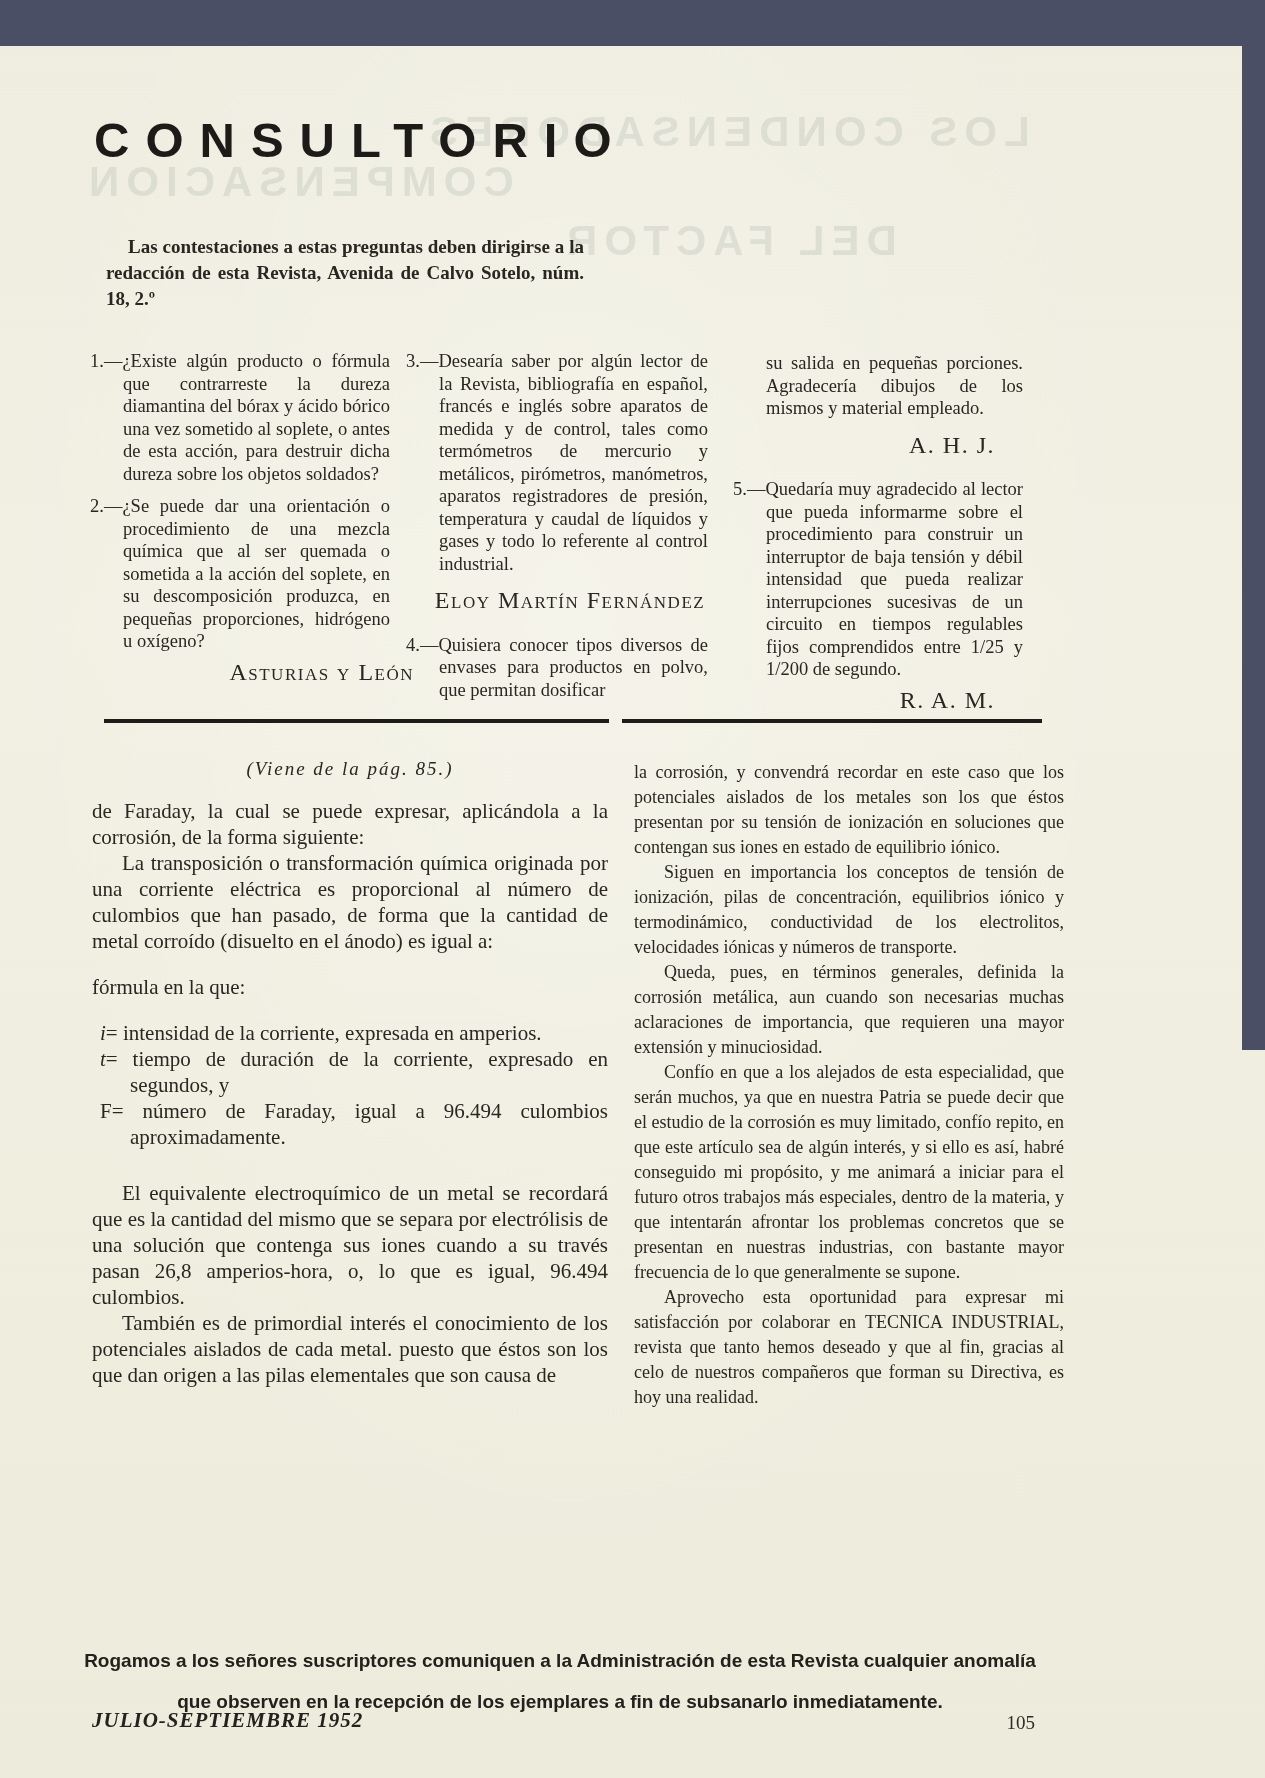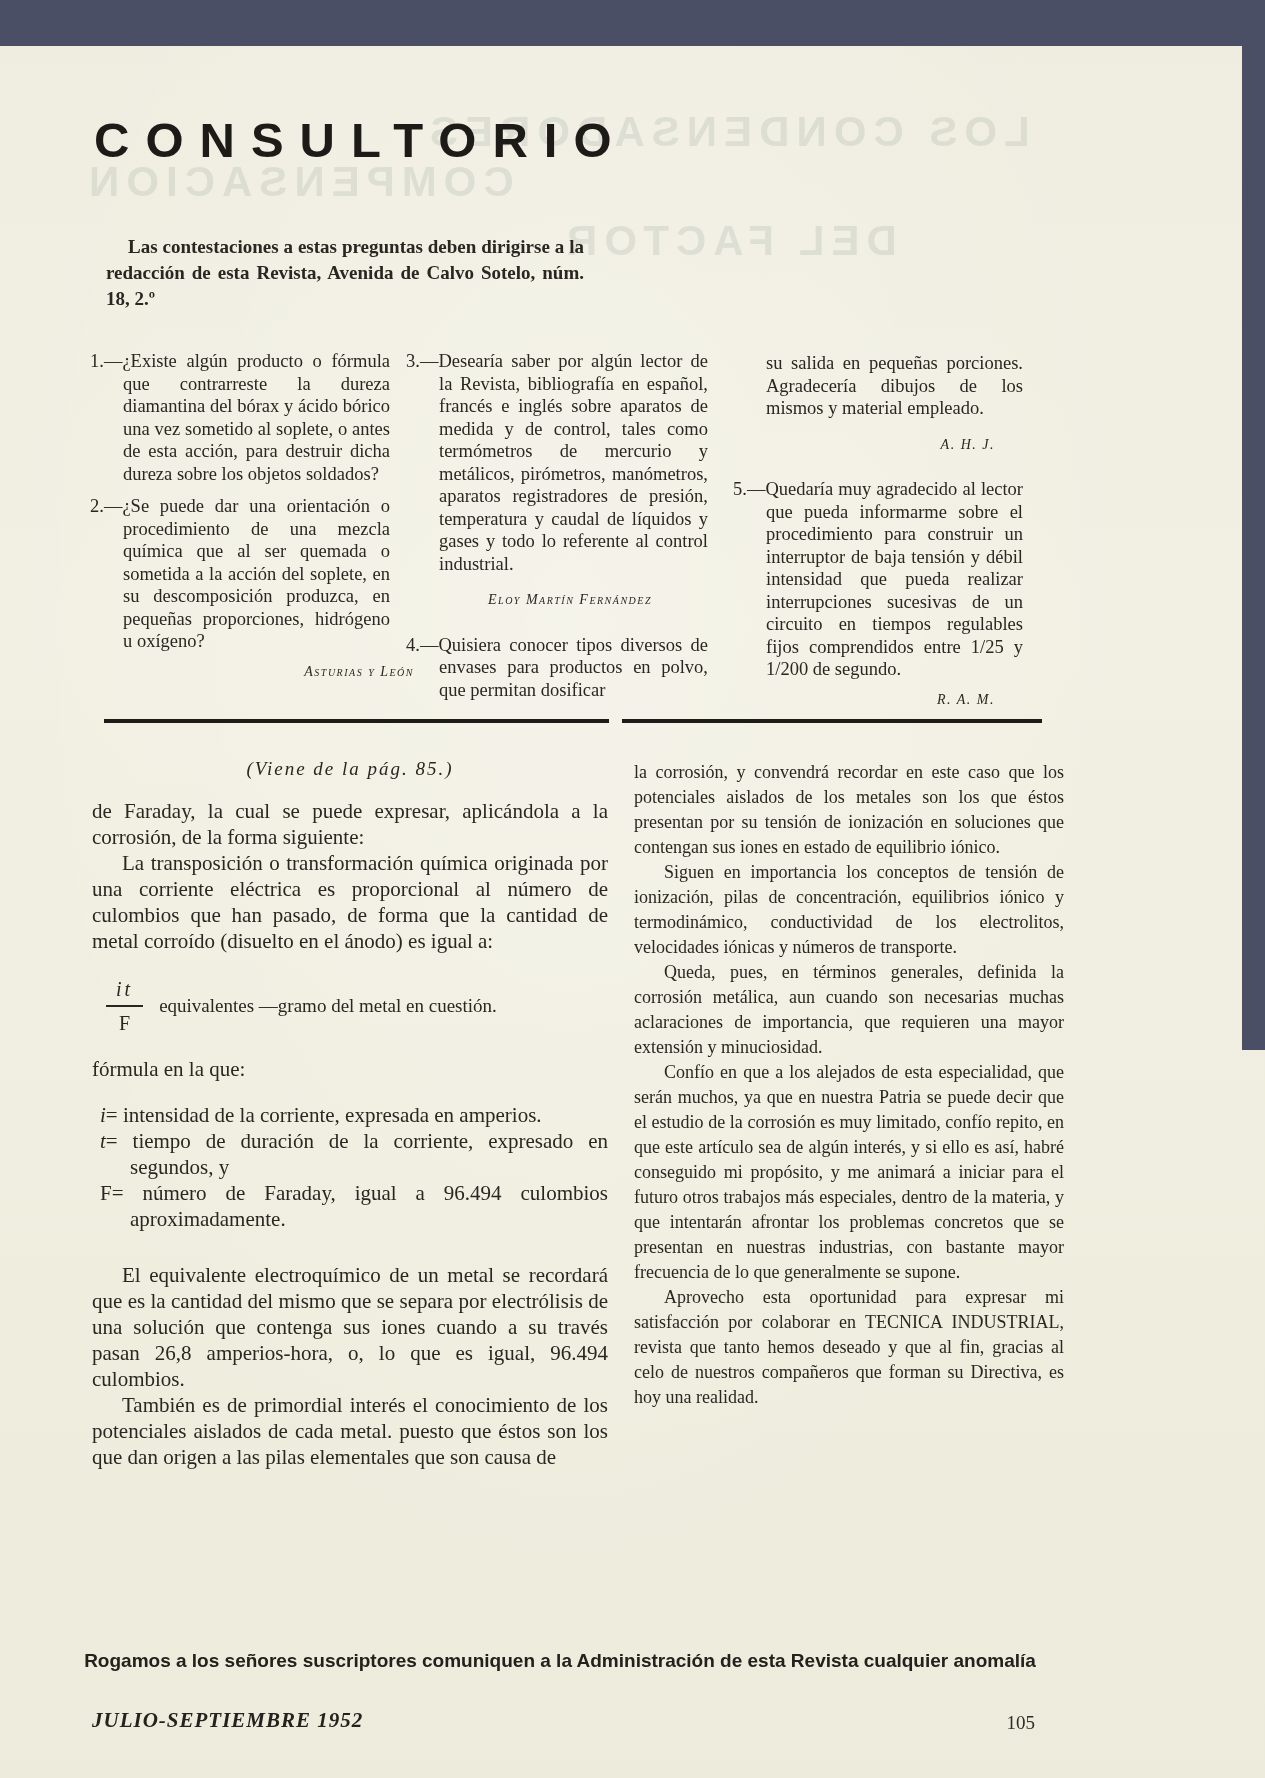--- a/index.html
+++ b/index.html
@@ -67,23 +67,22 @@
   .qcol{position:absolute;font-size:18.5px;line-height:22.5px;text-align:justify;}
   .qcol-1{left:90px;top:350px;width:300px;}
   .qcol-2{left:406px;top:350px;width:302px;}
   .qcol-3{left:733px;top:352px;width:290px;}
   .q{padding-left:33px;text-indent:-33px;}
   .q + .q{margin-top:10px;}
   .qcont{padding-left:33px;}
   .sig{
     font-variant:small-caps;
     letter-spacing:1.5px;
-    font-size:14px;
+    font-size:24px;
     margin-top:8px;
-    font-style:italic;
   }
   .sig-c1{text-align:right;margin-right:-24px;}
   .sig-c2{text-align:center;margin-right:-26px;margin-top:6px;}
   .sig-r{text-align:right;padding-right:28px;}
   .sig-gap{margin-top:14px;margin-bottom:22px;}
   .q5{margin-top:0;}
 
   
   .rule{position:absolute;height:4px;background:#1d1c18;top:719px;}
   .rule-left{left:104px;width:505px;}
@@ -175,44 +174,38 @@
     <div class="sig sig-r">R. A. M.</div>
   </div>
 
   <div class="rule rule-left"></div>
   <div class="rule rule-right"></div>
 
   <div class="bcol bcol-left">
     <p class="viene">(Viene de la pág. 85.)</p>
     <p>de Faraday, la cual se puede expresar, aplicándola a la corrosión, de la forma siguiente:</p>
     <p class="indent">La transposición o transformación química originada por una corriente eléctrica es proporcional al número de culombios que han pasado, de forma que la cantidad de metal corroído (disuelto en el ánodo) es igual a:</p>
-    <div class="formula">
-      <div class="fraction">
-        <div class="frac-num">it</div>
-        <div class="frac-den">F</div>
-      </div>
-      <div class="frac-rhs">equivalentes —gramo del metal en cuestión.</div>
-    </div>
     <p class="p-formula-intro">fórmula en la que:</p>
     <div class="defs">
       <div class="def"><span class="sym">i</span><span>= intensidad de la corriente, expresada en amperios.</span></div>
       <div class="def"><span class="sym">t</span><span>= tiempo de duración de la corriente, expresado en segundos, y</span></div>
       <div class="def"><span class="sym sym-roman">F</span><span>= número de Faraday, igual a 96.494 culombios aproximadamente.</span></div>
     </div>
     <p class="indent p-after-defs">El equivalente electroquímico de un metal se recordará que es la cantidad del mismo que se separa por electrólisis de una solución que contenga sus iones cuando a su través pasan 26,8 amperios-hora, o, lo que es igual, 96.494 culombios.</p>
     <p class="indent">También es de primordial interés el conocimiento de los potenciales aislados de cada metal. puesto que éstos son los que dan origen a las pilas elementales que son causa de</p>
   </div>
 
   <div class="bcol bcol-right">
     <p>la corrosión, y convendrá recordar en este caso que los potenciales aislados de los metales son los que éstos presentan por su tensión de ionización en soluciones que contengan sus iones en estado de equilibrio iónico.</p>
     <p class="indent">Siguen en importancia los conceptos de tensión de ionización, pilas de concentración, equilibrios iónico y termodinámico, conductividad de los electrolitos, velocidades iónicas y números de transporte.</p>
     <p class="indent">Queda, pues, en términos generales, definida la corrosión metálica, aun cuando son necesarias muchas aclaraciones de importancia, que requieren una mayor extensión y minuciosidad.</p>
     <p class="indent">Confío en que a los alejados de esta especialidad, que serán muchos, ya que en nuestra Patria se puede decir que el estudio de la corrosión es muy limitado, confío repito, en que este artículo sea de algún interés, y si ello es así, habré conseguido mi propósito, y me animará a iniciar para el futuro otros trabajos más especiales, dentro de la materia, y que intentarán afrontar los problemas concretos que se presentan en nuestras industrias, con bastante mayor frecuencia de lo que generalmente se supone.</p>
     <p class="indent">Aprovecho esta oportunidad para expresar mi satisfacción por colaborar en TECNICA INDUSTRIAL, revista que tanto hemos deseado y que al fin, gracias al celo de nuestros compañeros que forman su Directiva, es hoy una realidad.</p>
   </div>
 
   <div class="notice">
     <p>Rogamos a los señores suscriptores comuniquen a la Administración de esta Revista cualquier anomalía</p>
+    <p>que observen en la recepción de los ejemplares a fin de subsanarlo inmediatamente.</p>
   </div>
   <div class="issue-date">JULIO-SEPTIEMBRE 1952</div>
   <div class="page-num">105</div>
 
 </div>
 
 </body></html>

